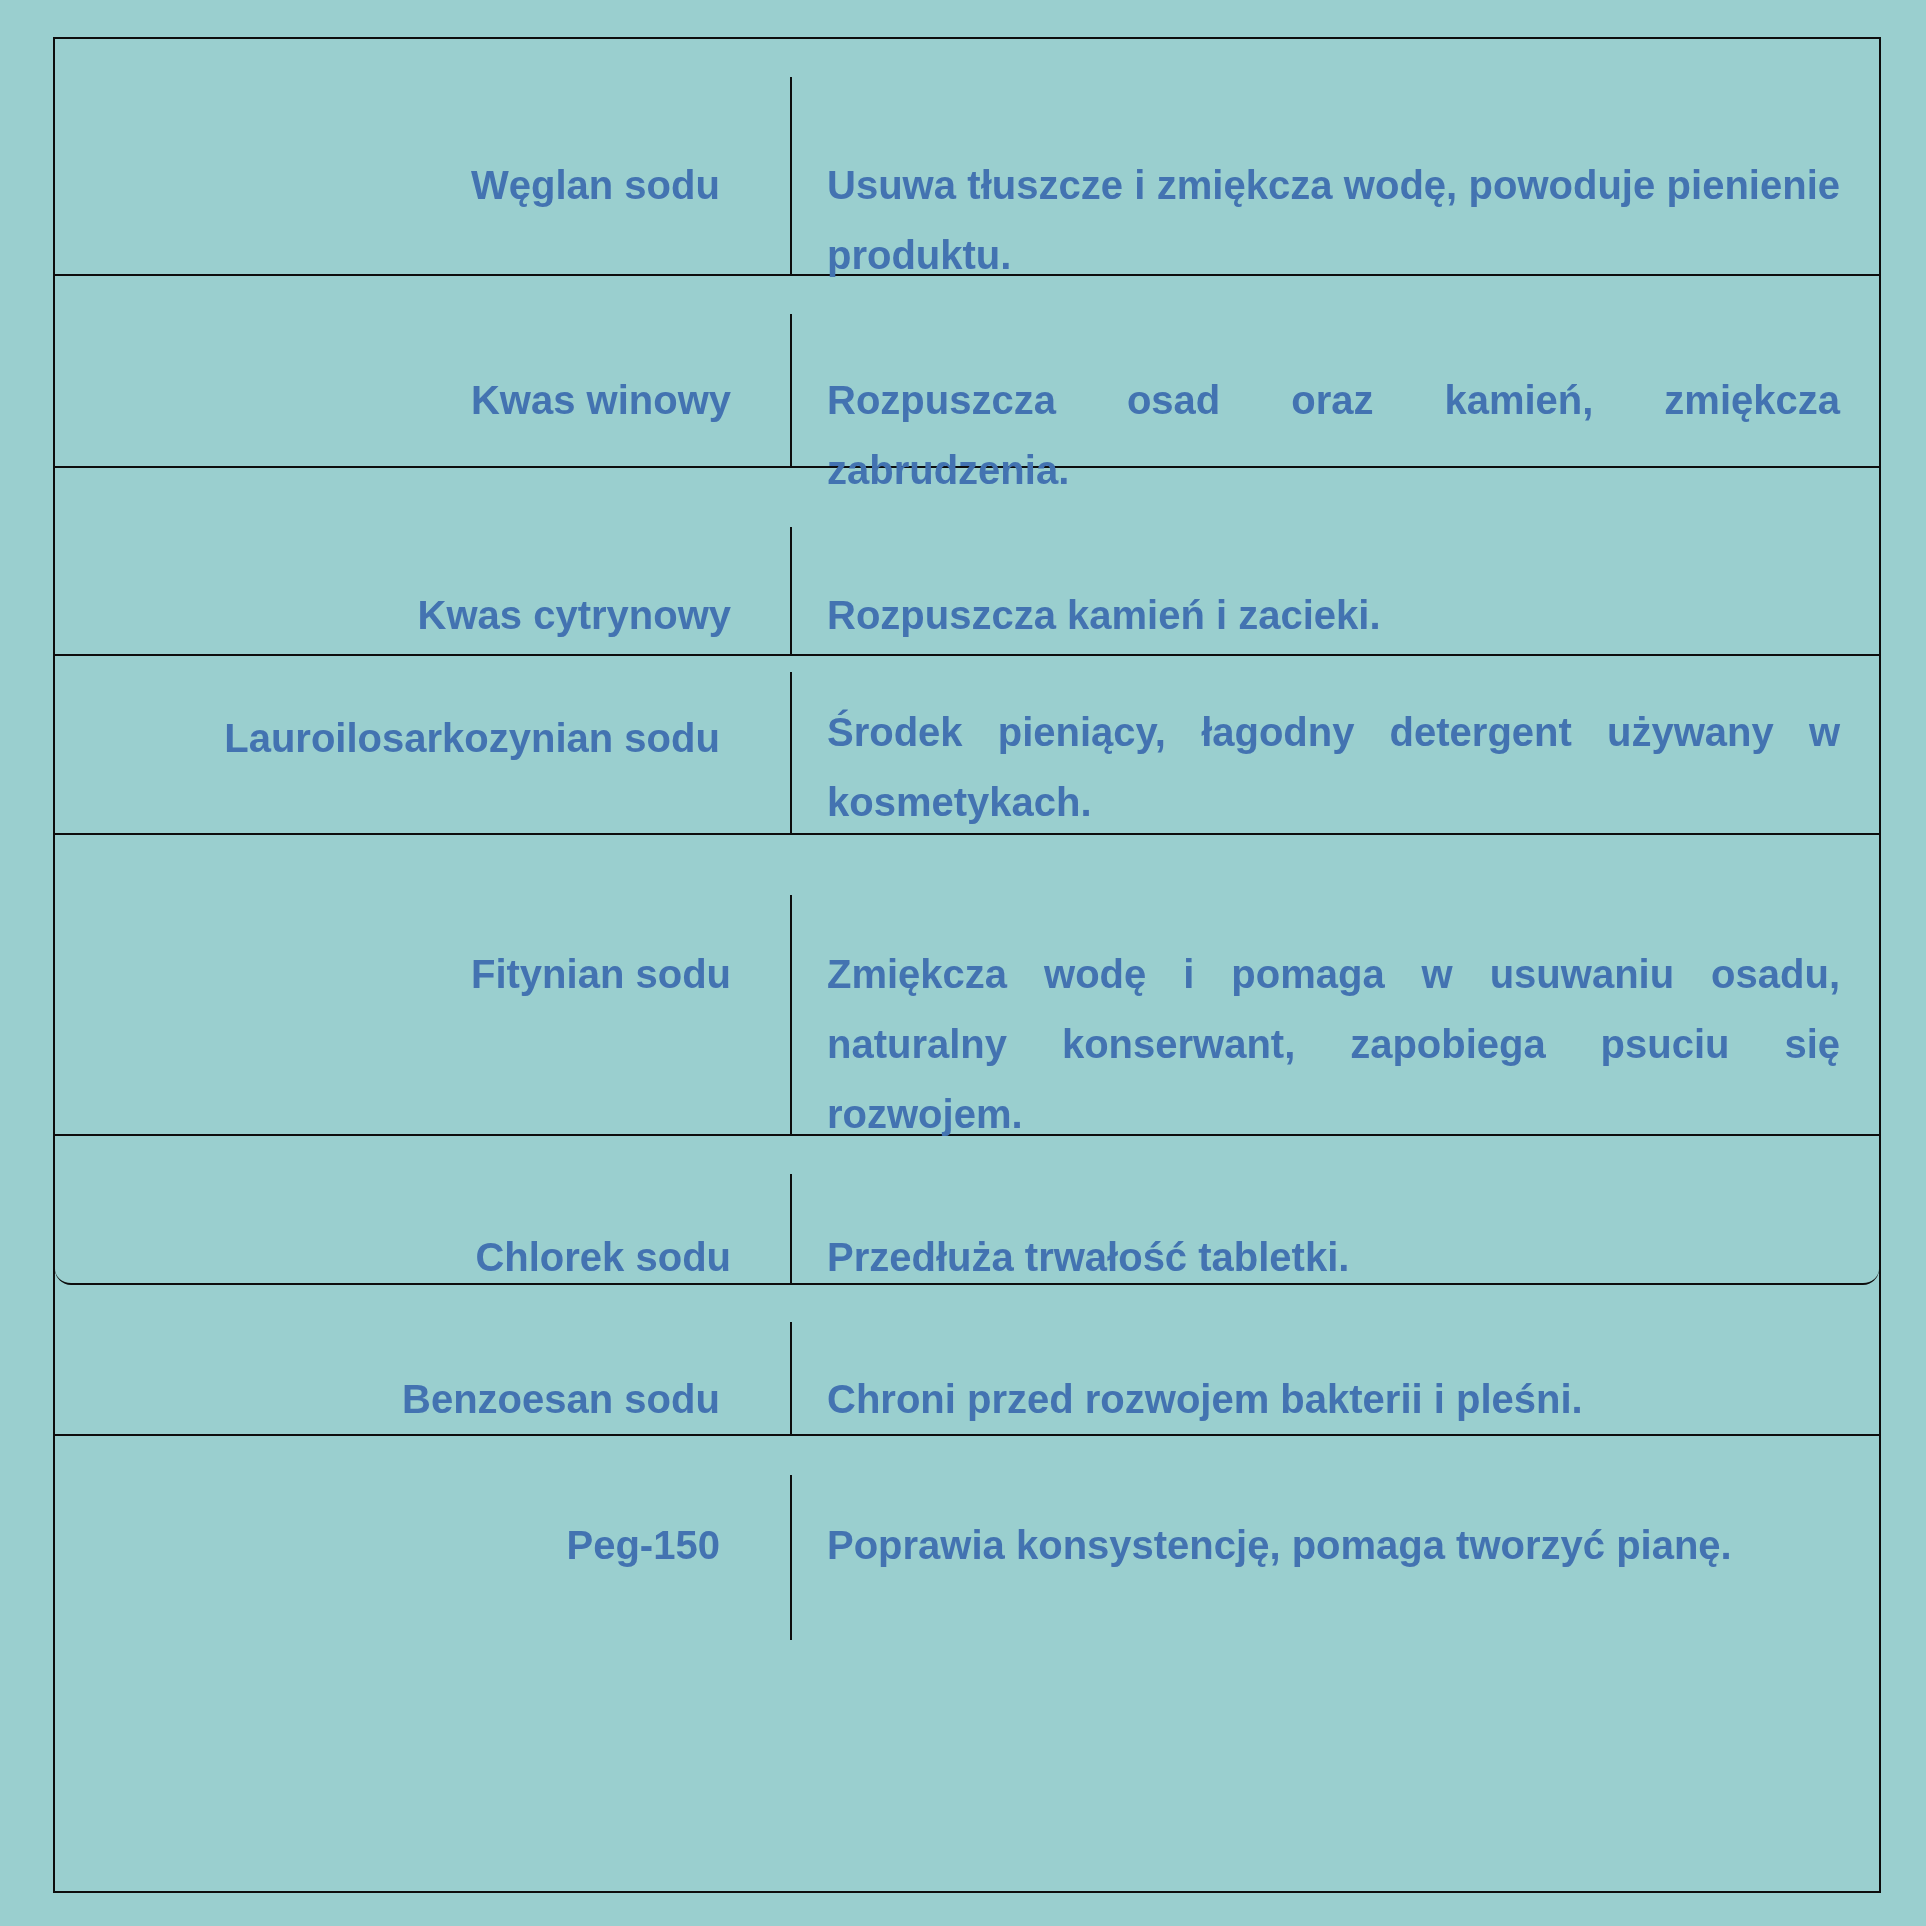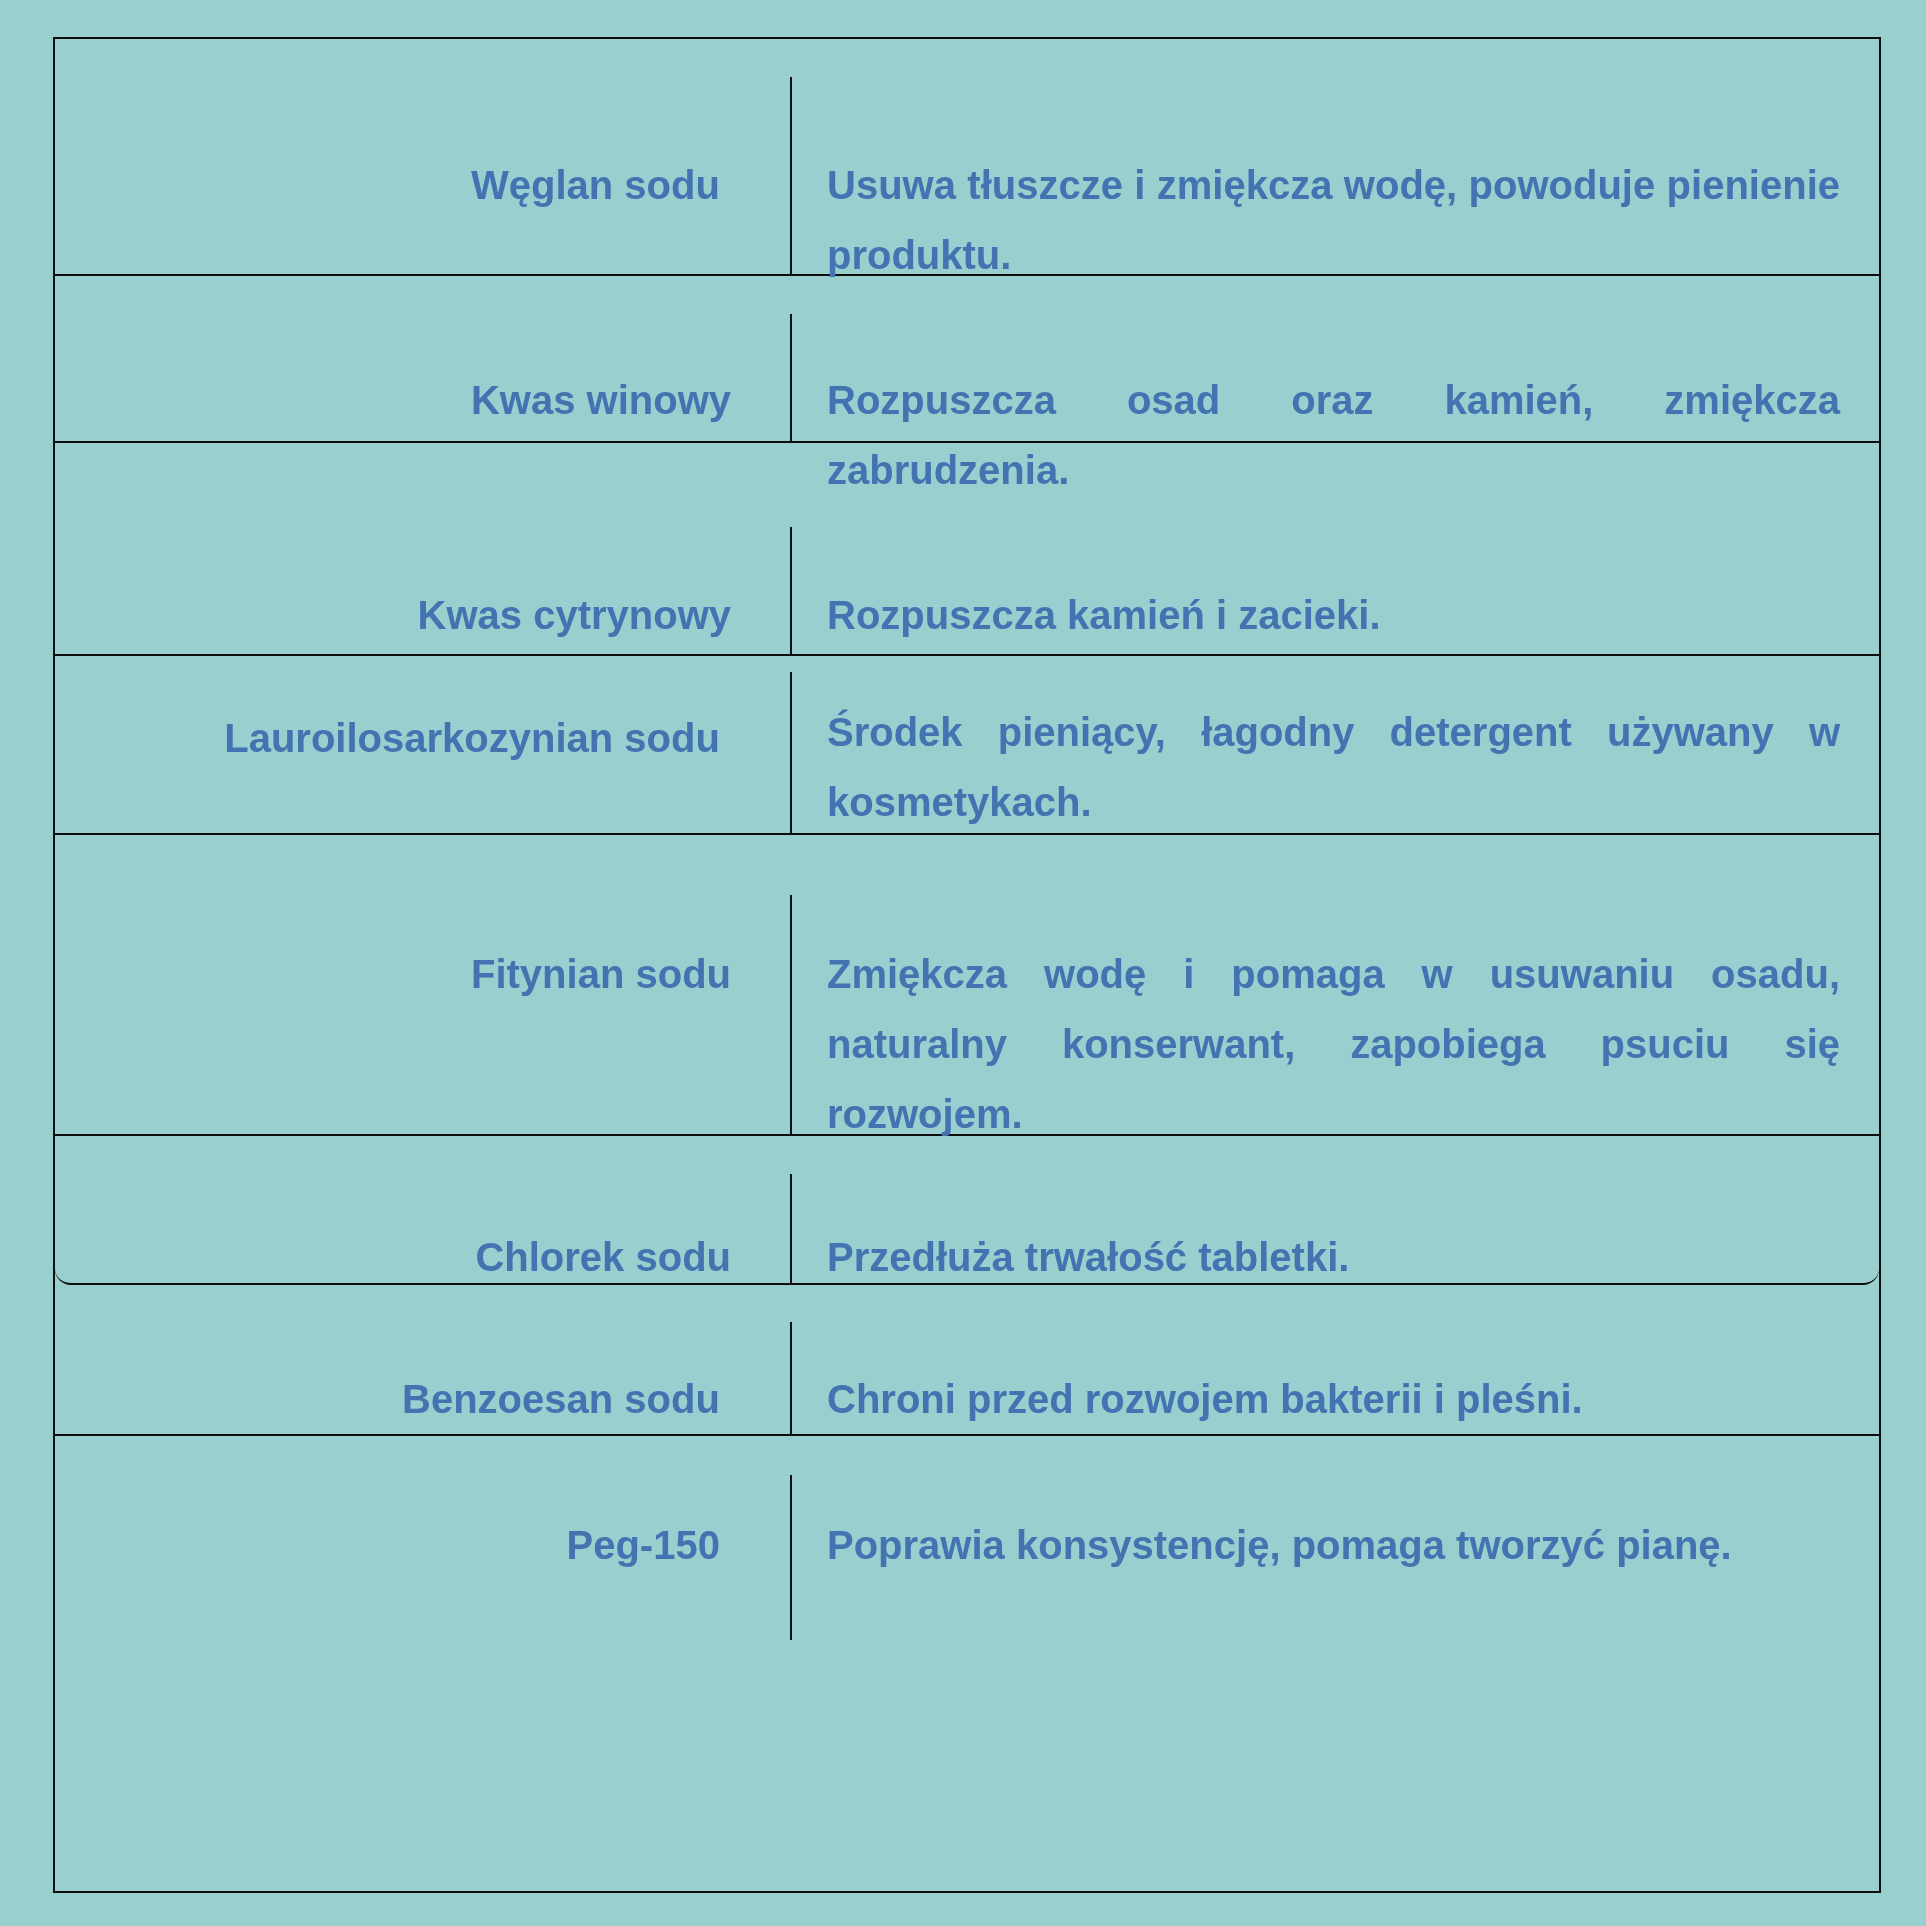--- a/index.html
+++ b/index.html
@@ -41,21 +41,21 @@
     white-space:pre-wrap;
   }
   .cell-desc {
     left:737px; right:0;
     padding-left:35px;
     padding-right:39px;
     text-align:justify;
   }
   
   .r0 { top:0;    height:237px; }
-  .r1 { top:237px; height:167px; }
+  .r1 { top:237px; height:192px; }
   .r2 { top:450px; height:167px; }
   .r3 { top:595px; height:201px; }
   .r4 { top:818px; height:279px; }
   .r5 { top:1097px; height:149px;border-radius:16px; }
   .r6 { top:1245px; height:152px; }
   .r7 { top:1398px; height:203px; }
   .r8 { top:1600px; height:253px; }
 
   .r0 .cell { padding-top:73px; }
   .r1 .cell { padding-top:51px; }

